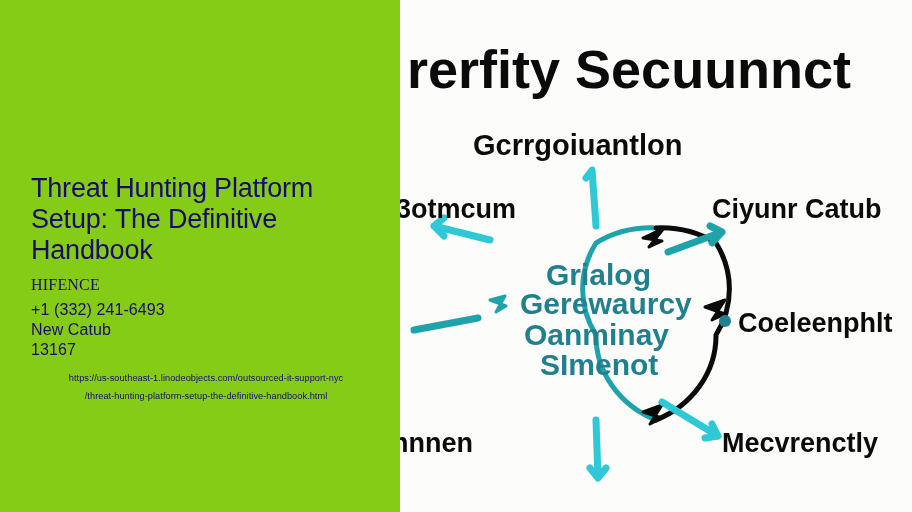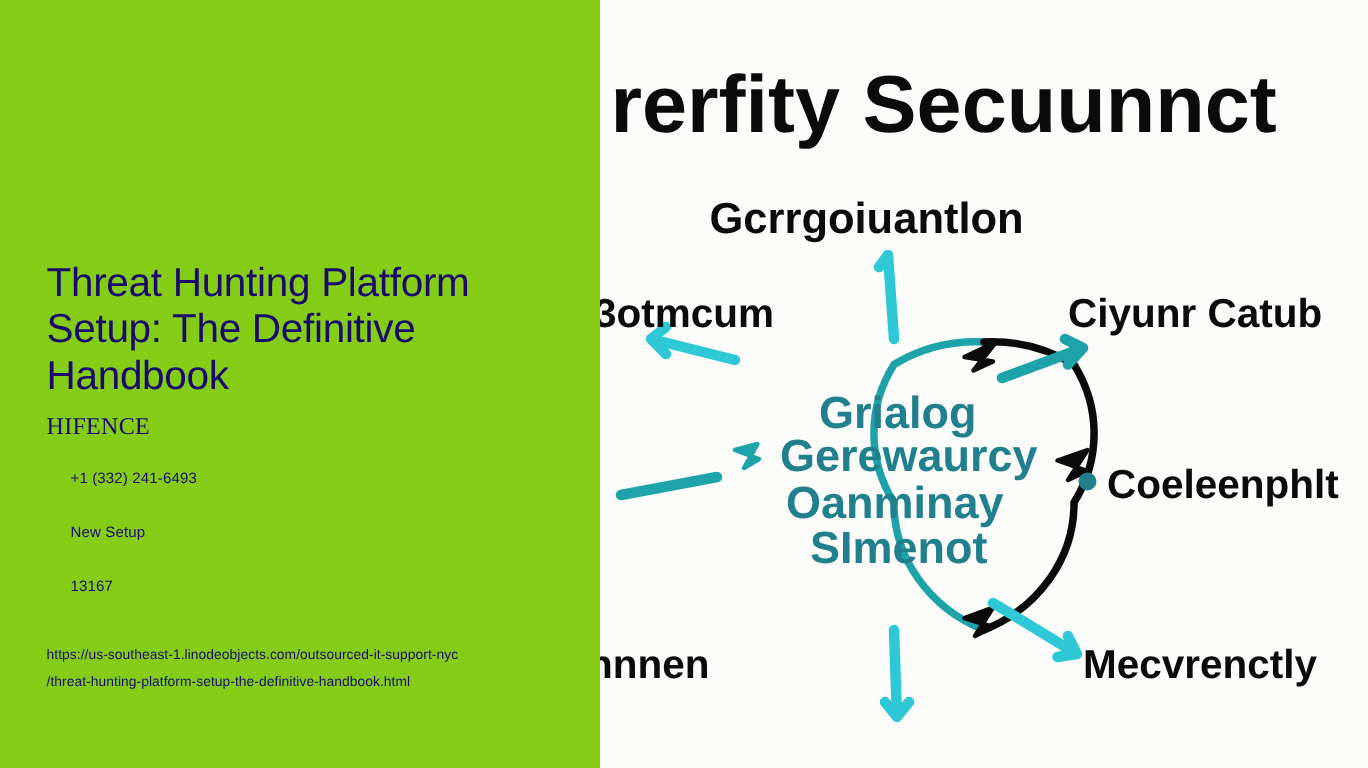--- a/index.html
+++ b/index.html
@@ -49,28 +49,29 @@
     font-family: Liberation Serif, serif;
     font-size: 16px;
     line-height: 19px;
     font-weight: 400;
     color: #1a0a6e;
     margin: 0 0 6px 0;
     letter-spacing: 0.2px;
   }
   .contact-line {
     font-family: "Liberation Sans", sans-serif;
-    font-size: 10px;
+    font-size: 16px;
     line-height: 20px;
     color: #1a0a6e;
-    margin: 16px;
+    margin: 0;
     letter-spacing: 0.1px;
   }
   #url-block {
-    margin-top: 25px;
+    margin-top: 9px;
+    text-align: center;
   }
   .url-line {
     font-family: "Liberation Sans", sans-serif;
     font-size: 9.2px;
     line-height: 18px;
     color: #1a0a6e;
     margin: 0;
     letter-spacing: 0.05px;
     white-space: nowrap;
   }
@@ -116,21 +117,21 @@
   <div id="left-panel">
     <div id="left-content">
 
       <h1 id="article-title">Threat Hunting Platform Setup: The Definitive Handbook</h1>
 
       <div id="brand-name">HIFENCE</div>
 
       <p class="contact-line">+1 (332) 241-6493</p>
 
 
-      <p class="contact-line">New Setup</p>
+      <p class="contact-line">New Catub</p>
 
       <p class="contact-line">13167</p>
 
       <div id="url-block">
         <p class="url-line">https://us-southeast-1.linodeobjects.com/outsourced-it-support-nyc</p>
         <p class="url-line">/threat-hunting-platform-setup-the-definitive-handbook.html</p>
       </div>
 
     </div>
   </div>

